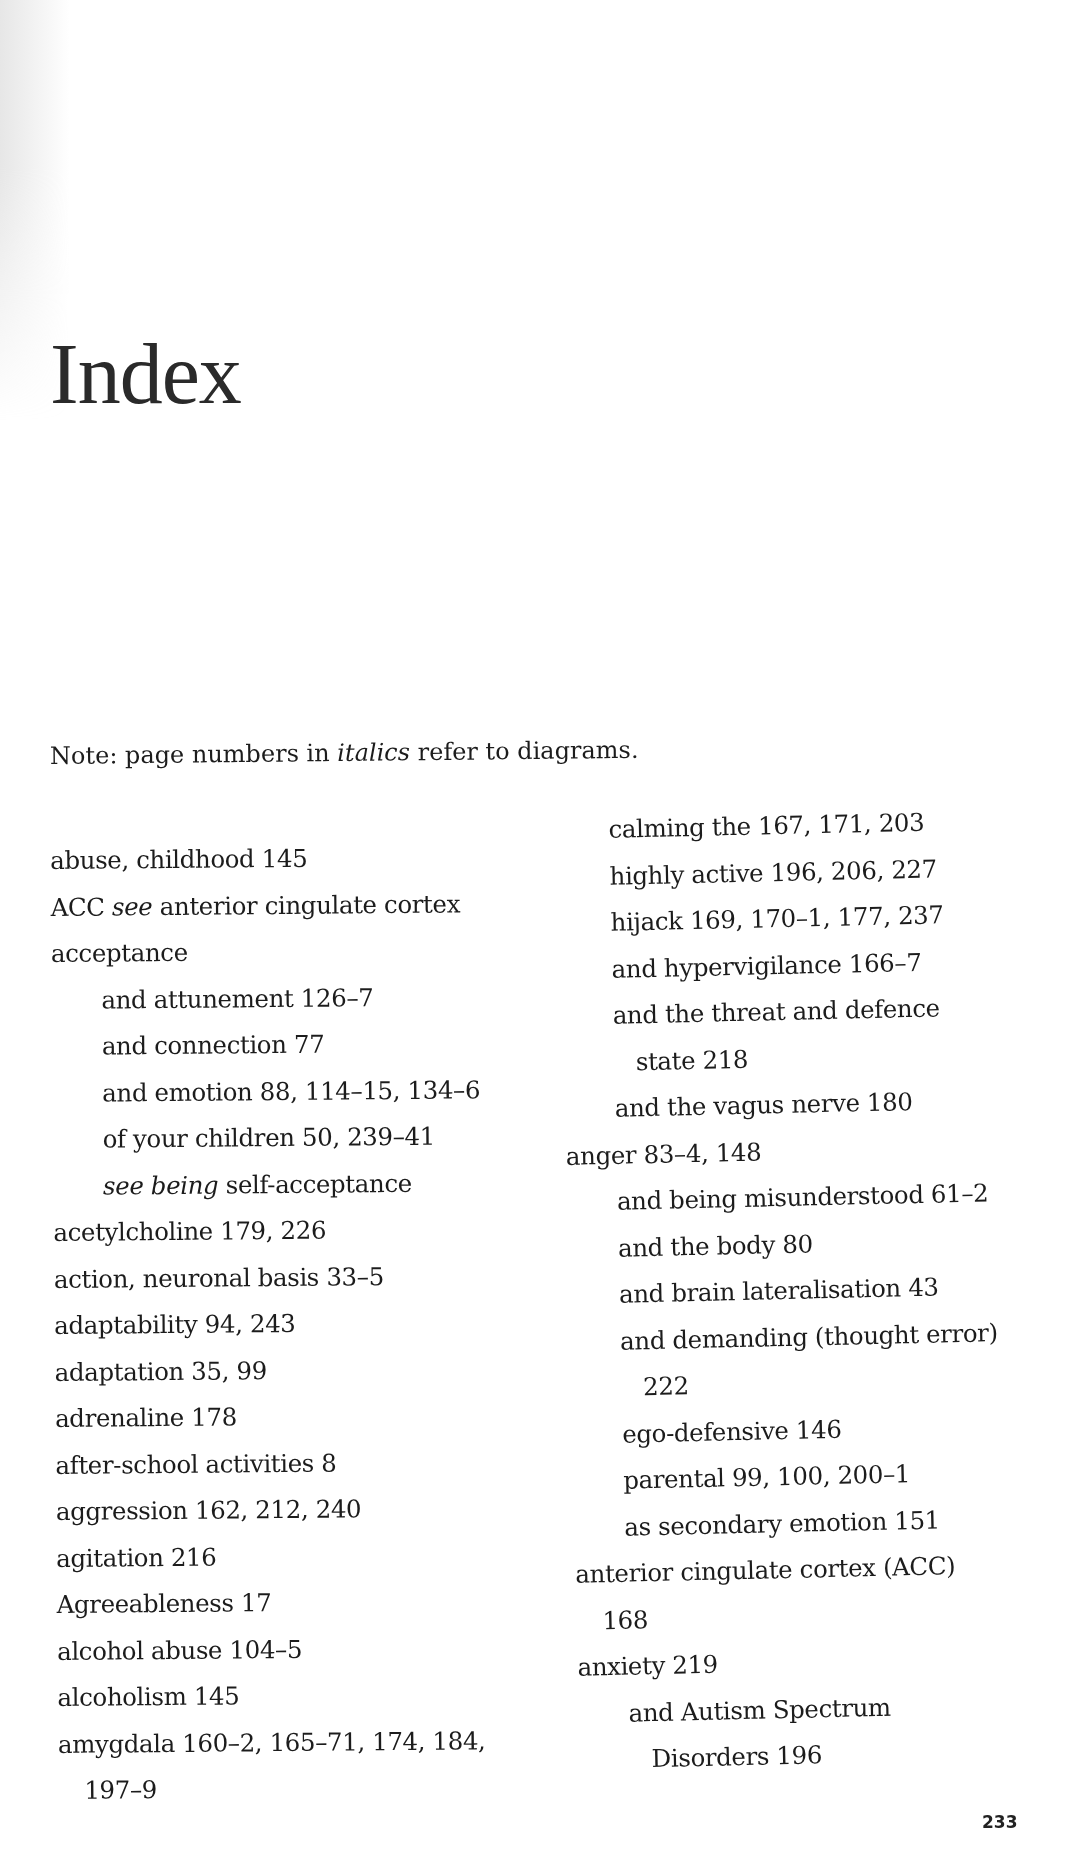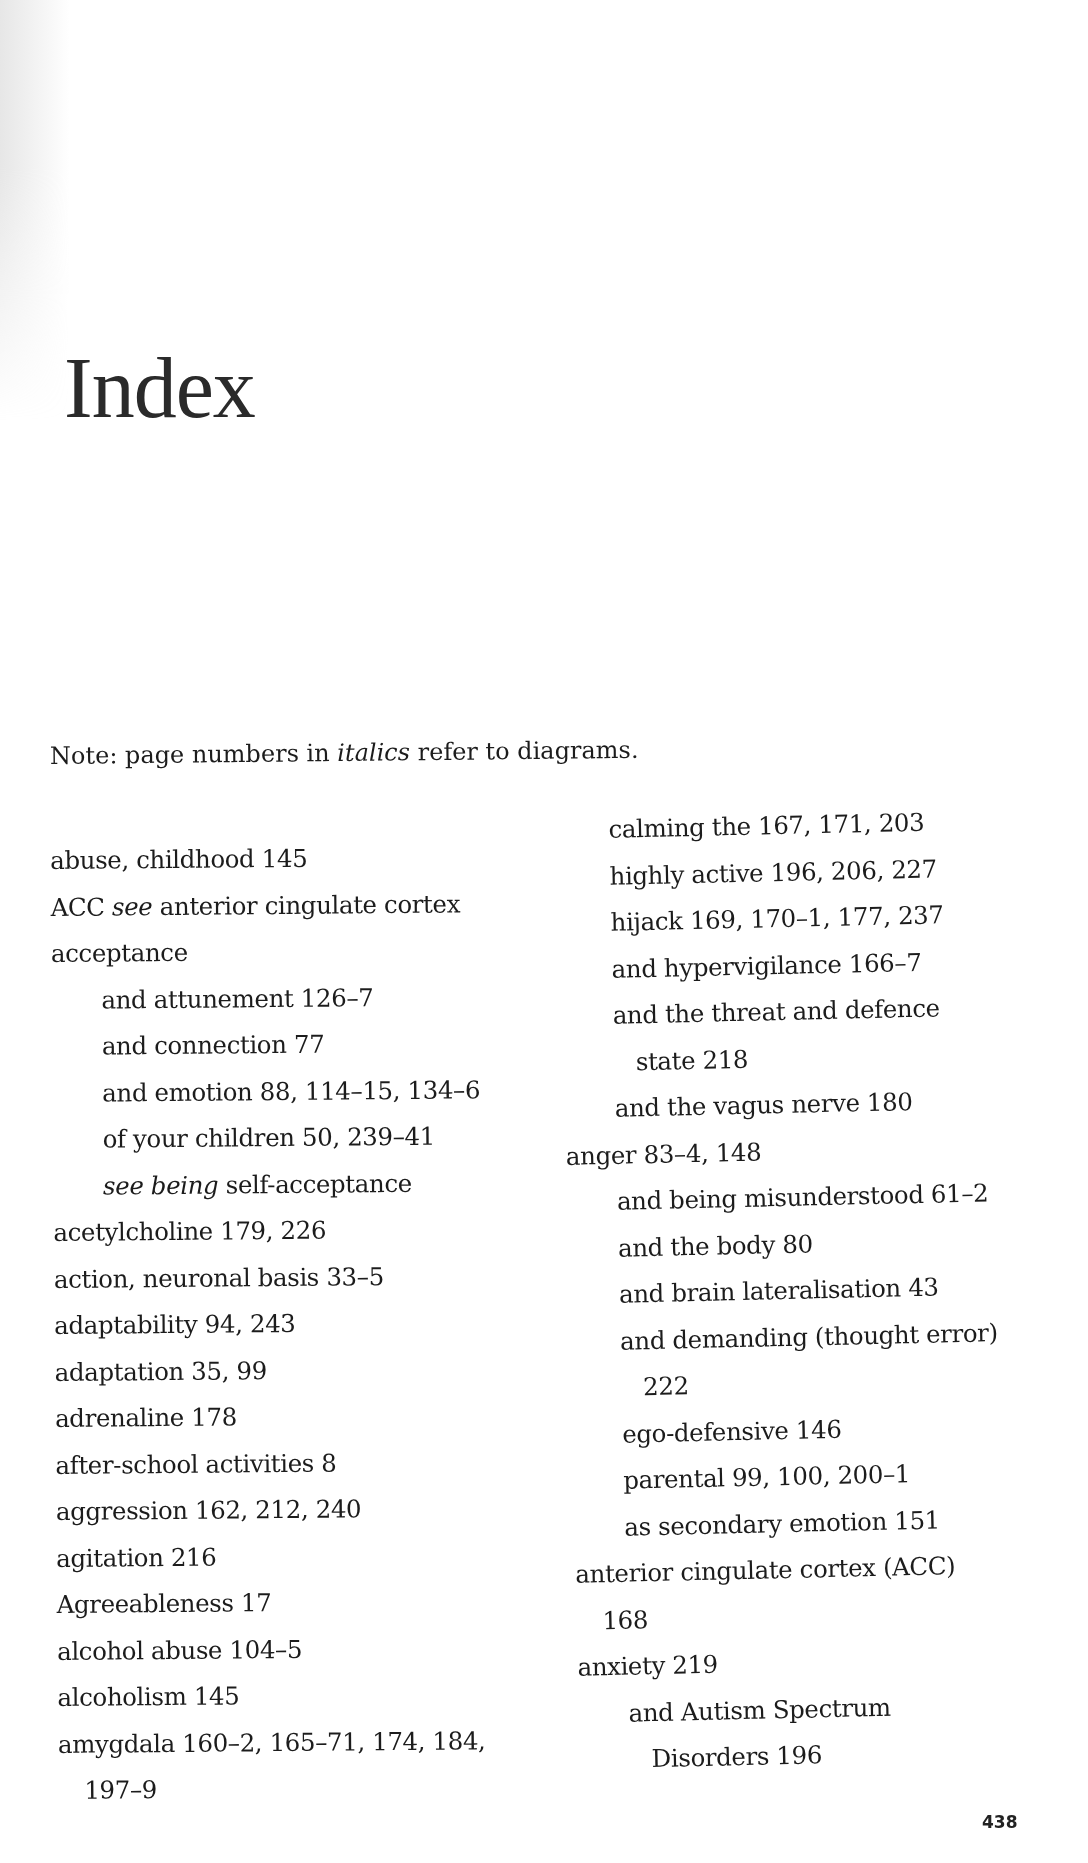--- a/index.html
+++ b/index.html
@@ -12,21 +12,21 @@
     .shadow {
       position: absolute; left: 0; top: 0; width: 70px; height: 420px;
       background: linear-gradient(to right, rgba(210,210,210,0.55), rgba(255,255,255,0));
       -webkit-mask-image: linear-gradient(to bottom, #000 40%, transparent);
       mask-image: linear-gradient(to bottom, #000 40%, transparent);
     }
     .title {
       position: absolute; left: 48px; top: 322px;
       font-family: "Liberation Serif", "DejaVu Serif", serif;
       font-size: 86px; font-weight: normal; color: #2a2a2a; letter-spacing: -1px;
-      margin: 16px;
+      margin: 2px;
     }
     .note {
       position: absolute; left: 50px; top: 742px;
       font-size: 24px; transform: rotate(-0.6deg); transform-origin: left center;
     }
     .note em { font-style: italic; }
     .col { position: absolute; font-size: 24.5px; letter-spacing: -0.4px; }
     .col-left { left: 50px; top: 838px; transform: rotate(-0.5deg); transform-origin: left top; }
     .col-right { left: 558px; top: 808px; transform: rotate(-1.3deg); transform-origin: left top; }
     .entry { height: 46.5px; line-height: 46.5px; white-space: nowrap; }
@@ -92,13 +92,13 @@
     <div class="entry lvl1"><span>ego-defensive 146</span></div>
     <div class="entry lvl1"><span>parental 99, 100, 200–1</span></div>
     <div class="entry lvl1"><span>as secondary emotion 151</span></div>
     <div class="entry lvl0"><span>anterior cingulate cortex (ACC)</span></div>
     <div class="entry cont0"><span>168</span></div>
     <div class="entry lvl0"><span>anxiety 219</span></div>
     <div class="entry lvl1"><span>and Autism Spectrum</span></div>
     <div class="entry cont1"><span>Disorders 196</span></div>
   </div>
 
-<div class="folio">438</div>
+<div class="folio">233</div>
 
 </body></html>

